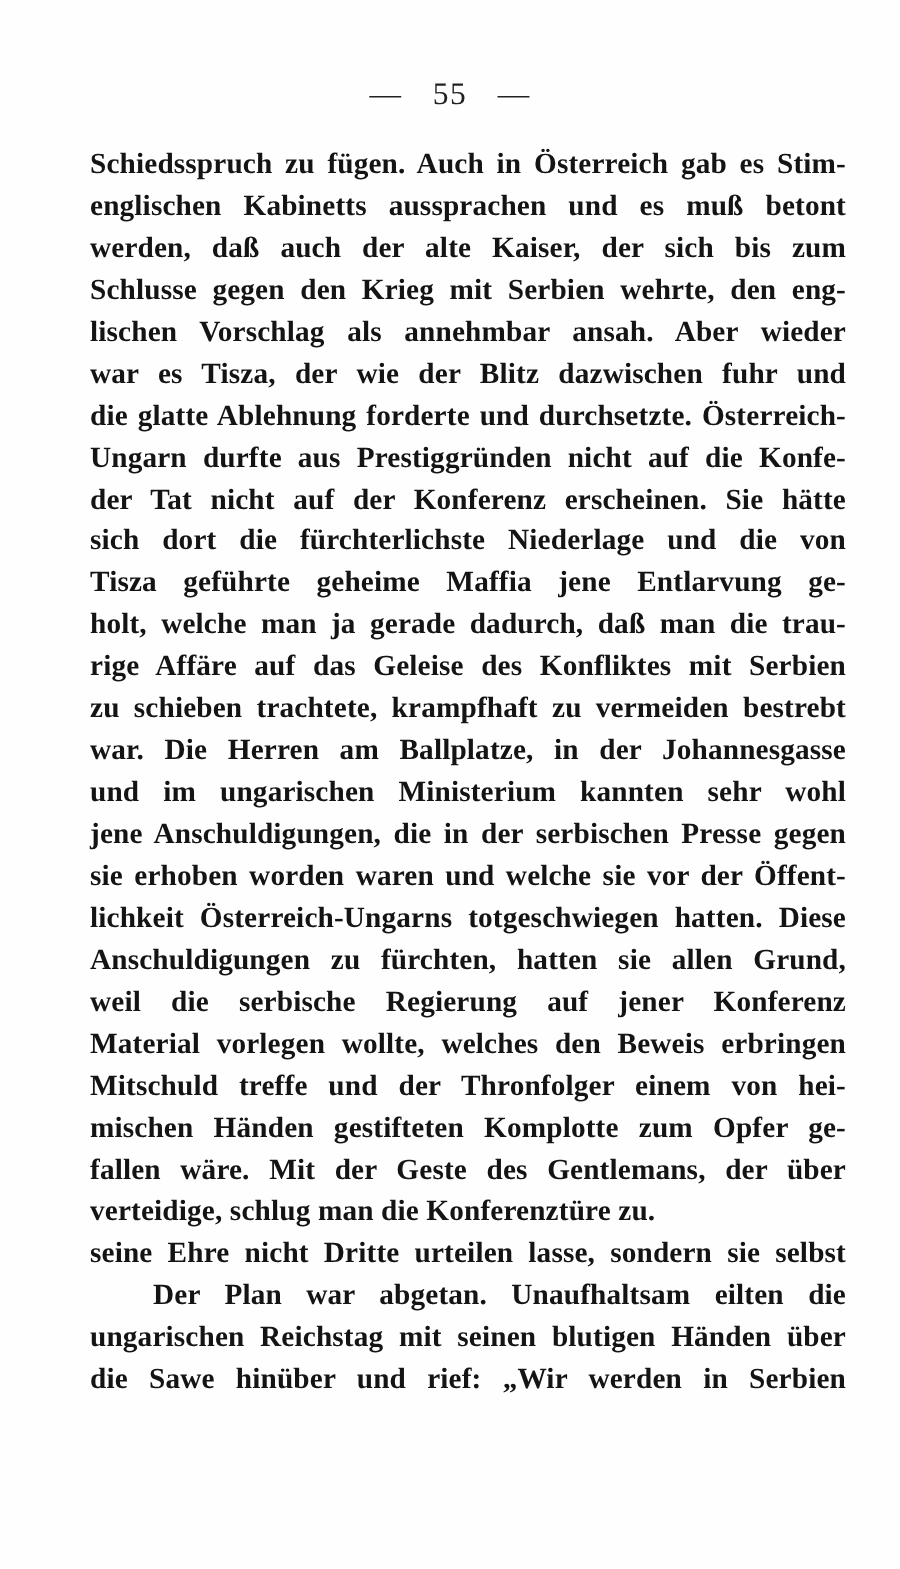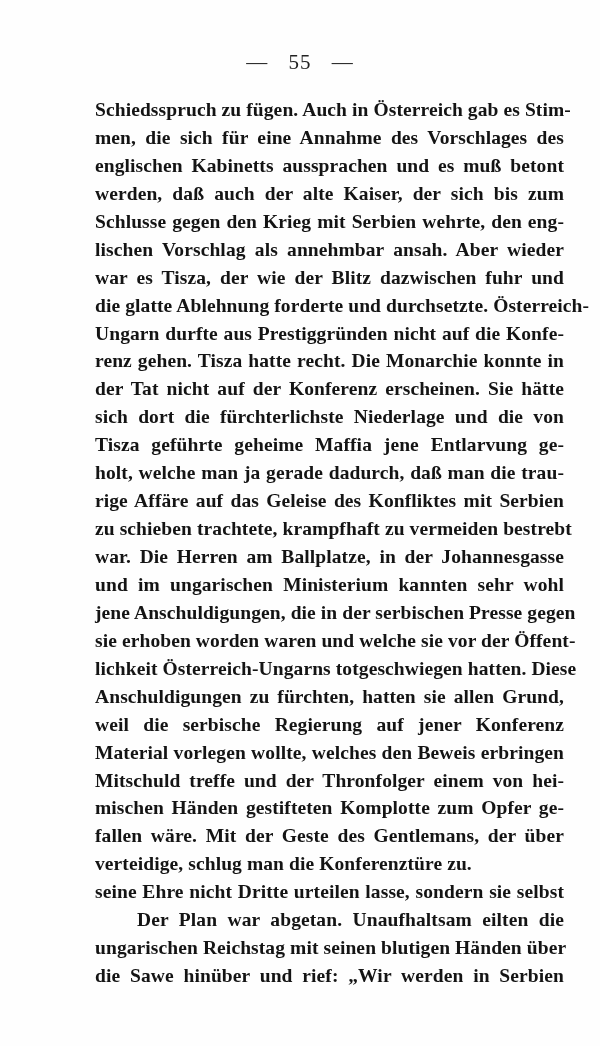--- a/index.html
+++ b/index.html
@@ -45,21 +45,20 @@
     .line {
       height: 27.95px;
       line-height: 27.95px;
       font-size: 19.5px;
       font-weight: bold;
       white-space: nowrap;
       text-align: justify;
       text-align-last: justify;
       letter-spacing: 0.1px;
       font-family: "Liberation Serif", "DejaVu Serif", serif;
-      margin-left: 35px;
     }
     .line.last {
       text-align-last: left;
     }
     .line.indent {
       padding-left: 42px;
     }
   </style>
 </head>
 <body>
@@ -69,29 +68,27 @@
   <div class="page-number">
     <span class="dash">—</span>
     <span>55</span>
     <span class="dash">—</span>
   </div>
 
   <div class="text-block">
 
     <div>
       <div class="line">Schiedsspruch zu fügen. Auch in Österreich gab es Stim-</div>
-      <div class="line">men, die sich für eine Annahme des Vorschlages des</div>
       <div class="line">englischen Kabinetts aussprachen und es muß betont</div>
       <div class="line">werden, daß auch der alte Kaiser, der sich bis zum</div>
       <div class="line">Schlusse gegen den Krieg mit Serbien wehrte, den eng-</div>
       <div class="line">lischen Vorschlag als annehmbar ansah. Aber wieder</div>
       <div class="line">war es Tisza, der wie der Blitz dazwischen fuhr und</div>
       <div class="line">die glatte Ablehnung forderte und durchsetzte. Österreich-</div>
       <div class="line">Ungarn durfte aus Prestiggründen nicht auf die Konfe-</div>
-      <div class="line">renz gehen. Tisza hatte recht. Die Monarchie konnte in</div>
       <div class="line">der Tat nicht auf der Konferenz erscheinen. Sie hätte</div>
       <div class="line">sich dort die fürchterlichste Niederlage und die von</div>
       <div class="line">Tisza geführte geheime Maffia jene Entlarvung ge-</div>
       <div class="line">holt, welche man ja gerade dadurch, daß man die trau-</div>
       <div class="line">rige Affäre auf das Geleise des Konfliktes mit Serbien</div>
       <div class="line">zu schieben trachtete, krampfhaft zu vermeiden bestrebt</div>
       <div class="line">war. Die Herren am Ballplatze, in der Johannesgasse</div>
       <div class="line">und im ungarischen Ministerium kannten sehr wohl</div>
       <div class="line">jene Anschuldigungen, die in der serbischen Presse gegen</div>
       <div class="line">sie erhoben worden waren und welche sie vor der Öffent-</div>

